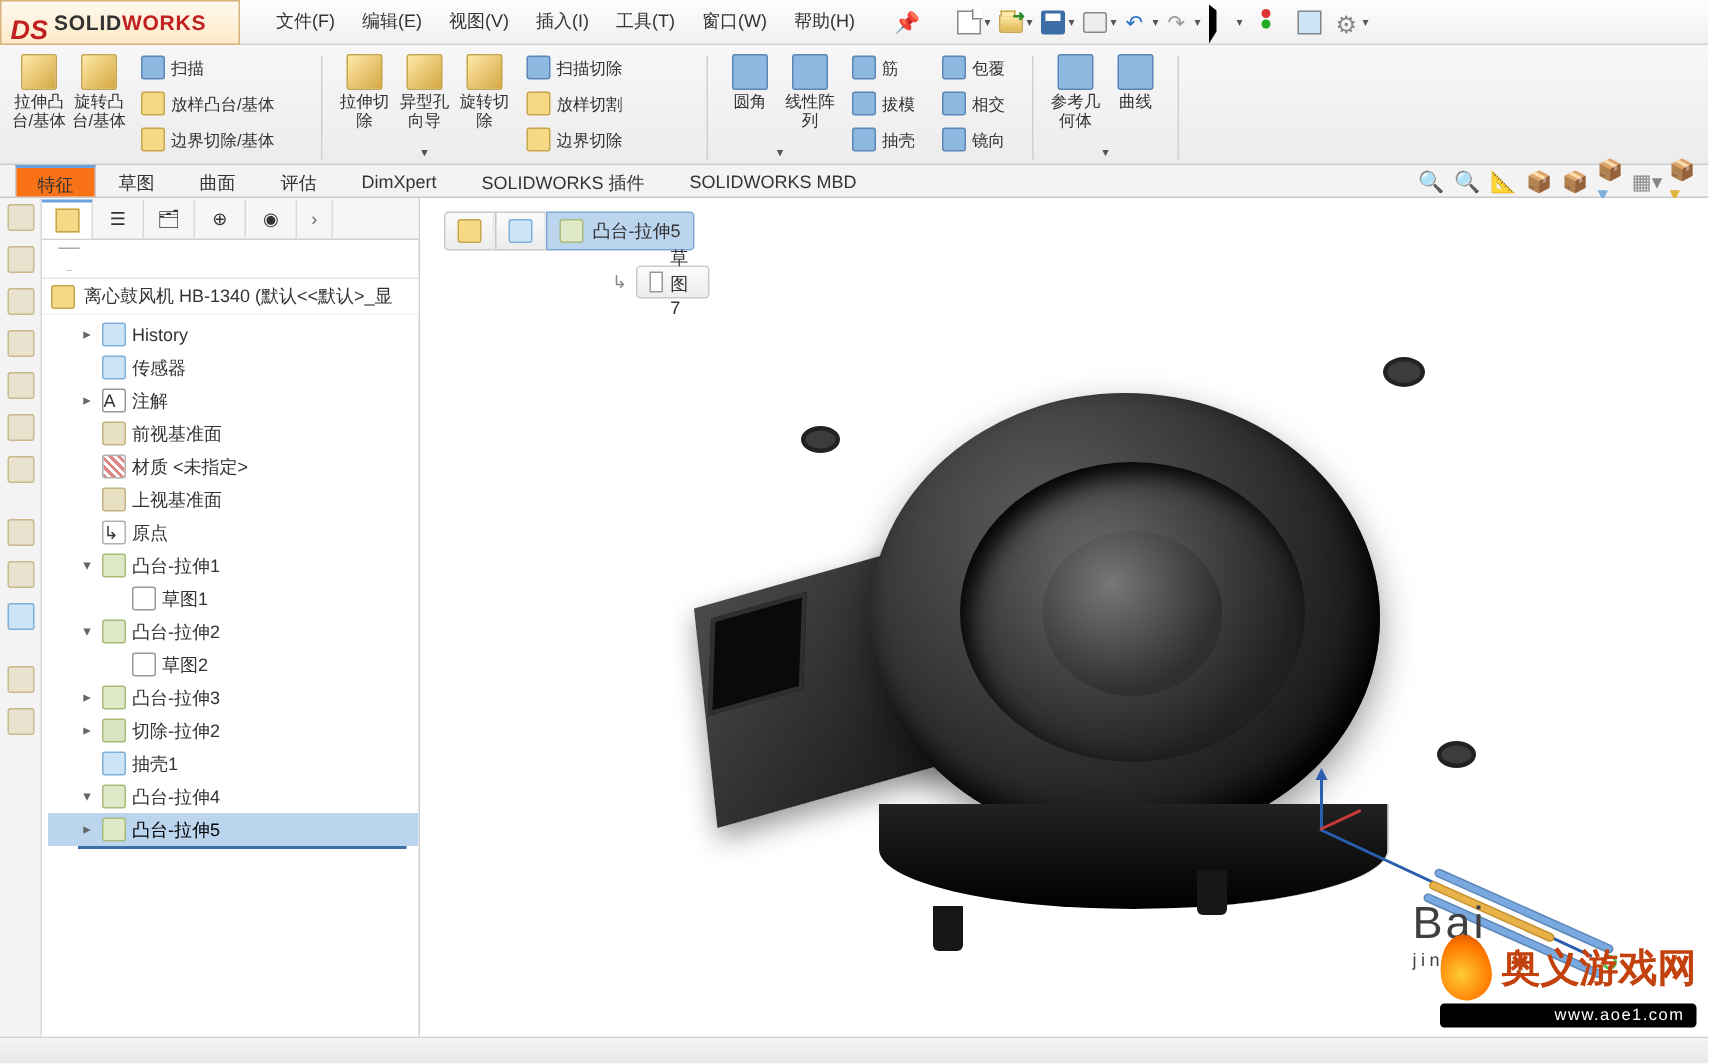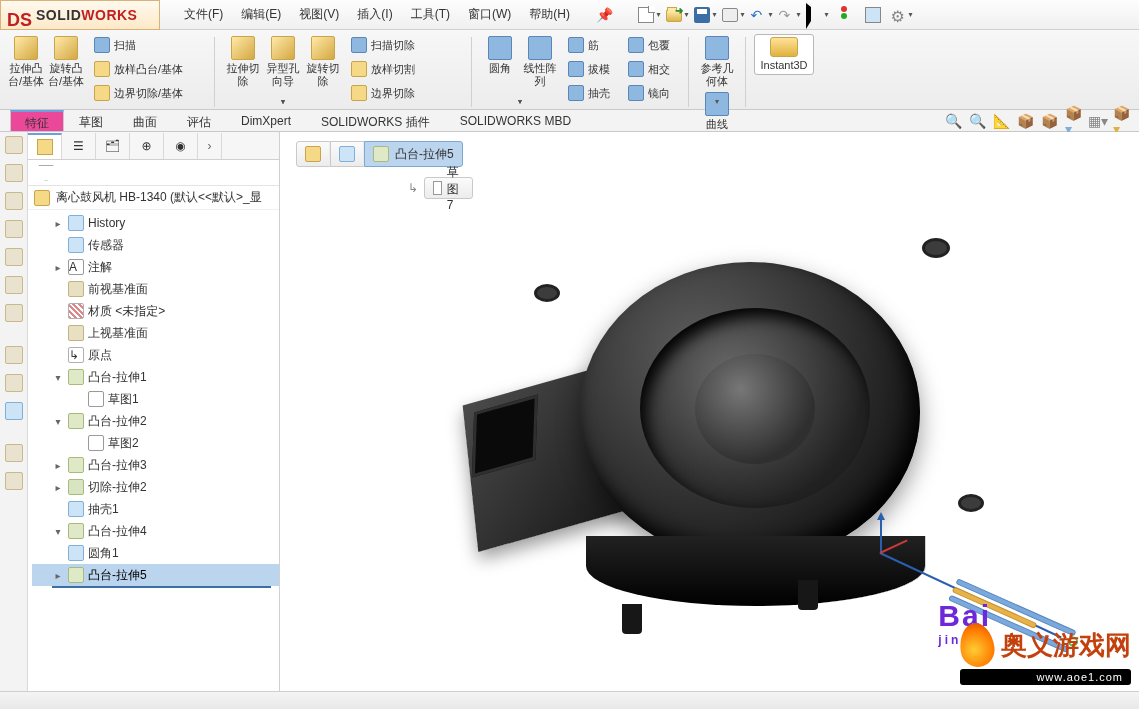--- a/index.html
+++ b/index.html
@@ -1,21 +1,21 @@
 <!DOCTYPE html>
 <html><head>
 <meta charset="utf-8">
 <style>
 * { box-sizing: border-box; margin: 0; padding: 0; font-family: "Microsoft YaHei", Arial, sans-serif; }
 body { width: 1139px; height: 709px; background: #fff; font-size: 12px; color: #333; overflow: hidden; position: relative; }
 
 
 .menubar { height: 30px; display: flex; align-items: center; background: linear-gradient(#fdfdfd,#f0f0f0); border-bottom: 1px solid #d0d0d0; }
 .sw-logo { width: 160px; height: 30px; display: flex; align-items: center; border: 1px solid #d9b27a; background: linear-gradient(#fff9ef,#fde9c8); padding: 0 6px; }
-.sw-logo .ds { color: #c02020; font-weight: bold; font-size: 18px; margin-top: 12px; }
+.sw-logo .ds { color: #c02020; font-style: italic; font-weight: bold; font-size: 18px; margin-top: 12px; }
 .sw-logo .solid { font-weight: bold; font-size: 14px; margin-left: 4px; letter-spacing: 0.5px; }
 .sw-logo .works { font-weight: bold; font-size: 14px; color: #c02020; letter-spacing: 0.5px; }
 .menus { display: flex; align-items: center; gap: 2px; margin-left: 16px; }
 .menus span { padding: 4px 8px; cursor: default; }
 .pin { margin-left: 8px; color: #1e6fc8; font-size: 14px; }
 .qat { display: flex; align-items: center; margin-left: 14px; gap: 0; }
 .qat .qi { width: 28px; height: 22px; display: flex; align-items: center; justify-content: center; border-right: 0; position: relative; }
 .qat .qi .dd { font-size: 8px; margin-left: 2px; color: #555; }
 .ico { width: 16px; height: 16px; display: inline-block; }
 .ico-new { border: 1px solid #888; background: #fff; position: relative; }
@@ -46,21 +46,21 @@
 .smallrow .ic{width:16px;height:16px;background:#f5d986;border:1px solid #c9a54a;border-radius:2px;}
 .stack { display:flex; flex-direction:column; gap:2px; }
 .group .dd { font-size:8px; color:#555; position:absolute; bottom:2px; left:50%; transform:translateX(-50%);}
 .rbtn.selected { background:#fff; border:1px solid #b8b8b8; border-radius:3px;}
 .instant3d { width:60px;}
 .instant3d .ic{ background:linear-gradient(#ffe29a,#e0b23e); width:28px;height:20px;border-radius:3px;}
 
 
 .cmdtabs { height: 22px; background:#f3f3f3; border-bottom:1px solid #c9c9c9; display:flex; align-items:stretch; padding-left:10px;}
 .cmdtabs .tab { padding:3px 14px; border:1px solid transparent; border-bottom:none; font-size:12px;}
-.cmdtabs .tab.active { background:#ec4899; border-color:#c9c9c9; border-top:2px solid #6aa2de;text-align:right; }
+.cmdtabs .tab.active { background:#f97316; border-color:#c9c9c9; border-top:2px solid #6aa2de;text-align:right; }
 .cmdtabs .spacer{flex:1;}
 .view-tools { display:flex;align-items:center; gap:6px; padding-right:8px;}
 .view-tools span{width:18px;height:18px;display:flex;align-items:center;justify-content:center;color:#888;font-size:14px;}
 
 
 .main { display:flex; height: calc(709px - 30px - 80px - 22px - 18px); }
 .leftbar { width:28px; background:#f3f3f3; border-right:1px solid #d9d9d9; display:flex; flex-direction:column; align-items:center; padding-top:4px; gap:10px;}
 .leftbar span{width:18px;height:18px;background:#e9e2cf;border:1px solid #c9b98a;border-radius:2px;}
 .leftbar .gap { margin-top:14px;}
 .side { width:252px; border-right:1px solid #d0d0d0; background:#fff; display:flex; flex-direction:column;}
@@ -127,21 +127,21 @@
 .handles .bar.b1{background:#7aa9e0;border:1px solid #5a86b8;}
 .handles .bar.b2{background:#e8b24a;border:1px solid #c6912c; width:70%;}
 .handles .bar.b3{background:#7aa9e0;border:1px solid #5a86b8;}
 .handles .pt{width:10px;height:10px;border:2px solid #50c050;background:#fff;border-radius:50%;position:absolute;right:-6px;top:6px;}
 
 
 .watermark{position:absolute;right:8px;bottom:6px;text-align:right;}
 .watermark .flame{display:inline-block;width:34px;height:44px;border-radius:50% 50% 50% 50%/60% 60% 40% 40%;background:radial-gradient(circle at 40% 60%, #ffcc33,#ff7a00 60%,#c53d00);transform:rotate(-8deg);vertical-align:middle;}
 .watermark .txt{display:inline-block;vertical-align:middle;font-size:26px;font-weight:bold;color:#c2410c;margin-left:4px;}
 .watermark .bar{background:#000;color:#fff;font-size:11px;padding:2px 8px;border-radius:3px;margin-top:2px;letter-spacing:1px;}
-.watermark .faint{position:absolute;right:140px;bottom:38px;color:#6d28d9;font-size:30px;font-weight:bold;letter-spacing:2px;pointer-events:none;}
+.watermark .faint{position:absolute;right:140px;bottom:38px;color:#404040;font-size:30px;font-weight:normal;letter-spacing:2px;pointer-events:none;}
 .watermark .faint small{display:block;font-size:12px;letter-spacing:3px;}
 
 
 .statusbar{height:18px;background:linear-gradient(#f4f4f4,#e8e8e8);border-top:1px solid #cfcfcf;}
 </style>
 </head>
 <body>
 
 <div class="menubar">
   <div class="sw-logo">
@@ -311,41 +311,35 @@
         <span class="ic" style="background:#8fb8e0;border-color:#5a86b8;"></span>
         <span>相交</span>
       </div>
     <div class="smallrow" style="min-width:60px">
         <span class="ic" style="background:#8fb8e0;border-color:#5a86b8;"></span>
         <span>镜向</span>
       </div>
   </div>
   <div class="sep"></div>
   <div class="group">
-    <div style="display:flex;flex-direction:column;">
+    <div style="display:flex;">
       <div class="rbtn">
           <span class="ic cube" style="background:#8fb8e0;border-color:#5a86b8;"></span>
           <span class="lbl" style="white-space:pre-line">参考几
 何体</span>
           <span class="dd">▾</span>
         </div>
       <div class="rbtn">
           <span class="ic cube" style="background:#8fb8e0;border-color:#5a86b8;"></span>
           <span class="lbl">曲线</span>
           <span class="dd">▾</span>
         </div>
     </div>
   </div>
   <div class="sep"></div>
-  <div class="group">
-    <div class="rbtn selected instant3d">
-        <span class="ic"></span>
-        <span class="lbl">Instant3D</span>
-      </div>
-  </div>
 </div>
 
 <div class="cmdtabs">
   <div class="tab active">特征</div>
   <div class="tab">草图</div>
   <div class="tab">曲面</div>
   <div class="tab">评估</div>
   <div class="tab">DimXpert</div>
   <div class="tab">SOLIDWORKS 插件</div>
   <div class="tab">SOLIDWORKS MBD</div>
@@ -465,25 +459,20 @@
       <div class="node indent1">
           <span class="tw"></span>
           <span class="ic feat" style="background:#cde4f7;border-color:#7fb0d9;"></span>
           <span class="lbl">抽壳1</span>
         </div>
       <div class="node indent1">
           <span class="tw">▾</span>
           <span class="ic feat"></span>
           <span class="lbl">凸台-拉伸4</span>
         </div>
-      <div class="node indent1">
-          <span class="tw"></span>
-          <span class="ic feat" style="background:#cde4f7;border-color:#7fb0d9;"></span>
-          <span class="lbl">圆角1</span>
-        </div>
       <div class="node indent1 sel">
           <span class="tw">▸</span>
           <span class="ic feat"></span>
           <span class="lbl">凸台-拉伸5</span>
         </div>
       <div class="bar"></div>
     </div>
   </div>
 
   <div class="viewport">

